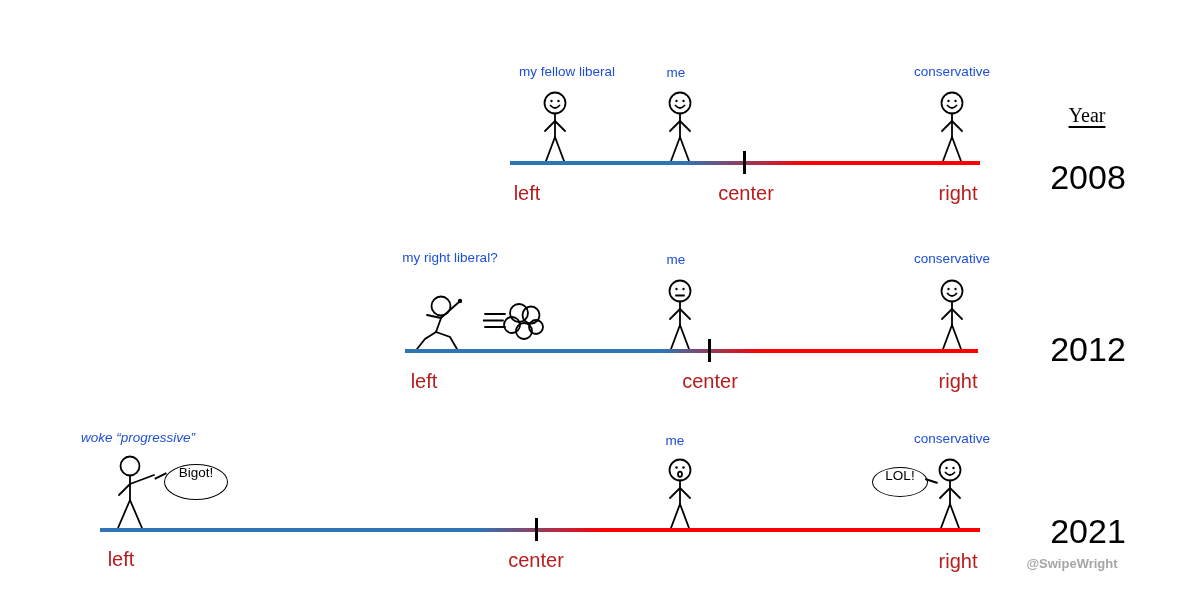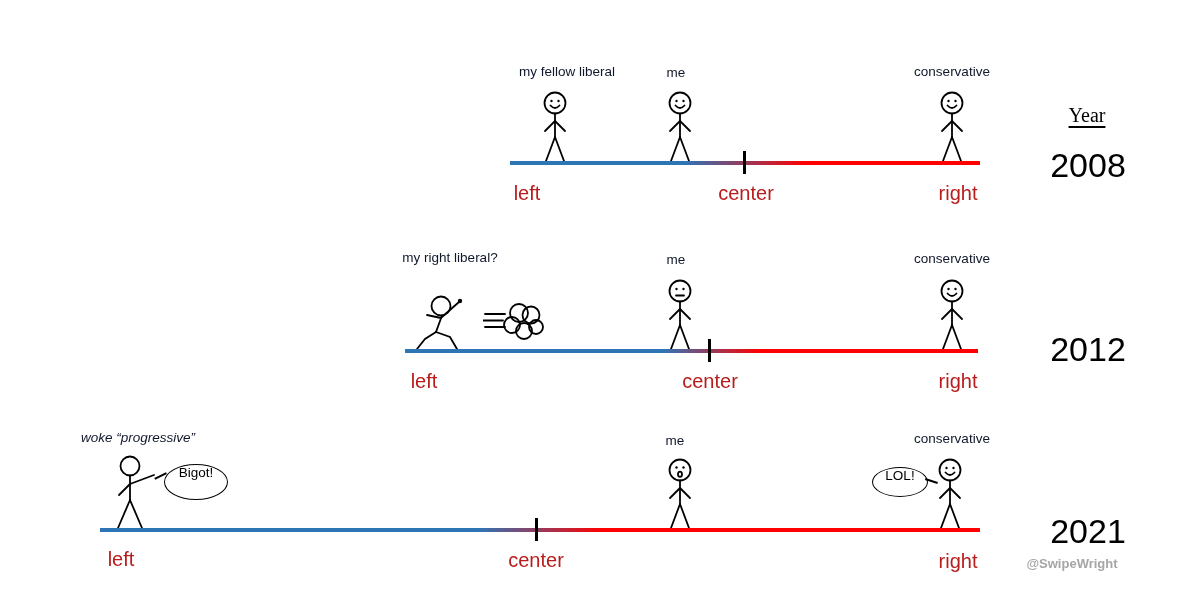--- a/index.html
+++ b/index.html
@@ -4,21 +4,21 @@
 <style>
   * { margin:0; padding:0; box-sizing:border-box; }
   html,body { background:#ffffff; }
   .canvas {
     position:relative; width:1183px; height:615px; background:#ffffff;
     font-family:"Liberation Sans","DejaVu Sans",sans-serif; color:#000;
     overflow:hidden;
   }
   .abs { position:absolute; }
   .cx  { transform:translateX(-50%); }
-  .small-label { font-size:13.5px; white-space:nowrap; color:#0f172a; }
+  .small-label { font-size:13.5px; white-space:nowrap; color:#1d4ed8; }
   .axis-label  { font-size:20px; white-space:nowrap; color:#b91c1c; }
   .year-value  { font-size:34px; line-height:1; white-space:nowrap; color:#000; }
   .year-header { font-size:20px; text-decoration:underline; text-underline-offset:4px; }
   .spectrum { position:absolute; height:4px; }
   .line-2008 { left:510px; top:161px; width:470px;
     background:linear-gradient(90deg,#2e75b6 0%,#2e75b6 37%,#ff0000 63%,#ff0000 100%); }
   .line-2012 { left:405px; top:349px; width:573px;
     background:linear-gradient(90deg,#2e75b6 0%,#2e75b6 45%,#ff0000 62%,#ff0000 100%); }
   .line-2021 { left:100px; top:528px; width:880px;
     background:linear-gradient(90deg,#2e75b6 0%,#2e75b6 43%,#ff0000 57%,#ff0000 100%); }
@@ -101,21 +101,21 @@
       <circle cx="30" cy="14" r="8.5" fill="#fff" class="stroke" stroke-width="1.5"></circle>
       <circle cx="35" cy="26" r="7" fill="#fff" class="stroke" stroke-width="1.5"></circle>
       <circle cx="23" cy="30" r="8" fill="#fff" class="stroke" stroke-width="1.5"></circle>
     </symbol>
   </defs>
 </svg>
 
 <div class="canvas">
 
   <div class="abs cx year-header" style="left:1087px; top:104px;font-family:Liberation Serif, serif;">Year</div>
-  <div class="abs cx year-value" style="left:1088px; top:148px;">2008</div>
+  <div class="abs cx year-value" style="left:1088px; top:160px;">2008</div>
   <div class="abs cx year-value" style="left:1088px; top:332px;">2012</div>
   <div class="abs cx year-value" style="left:1088px; top:514px;">2021</div>
 
   <div class="abs cx small-label" style="left:567px; top:64px;">my fellow liberal</div>
   <div class="abs cx small-label" style="left:676px; top:65px;">me</div>
   <div class="abs cx small-label" style="left:952px; top:64px;">conservative</div>
 
   <svg class="fig" style="left:535px; top:91px;" width="40" height="72">
       <use href="#fig-smile"></use>
     </svg>

